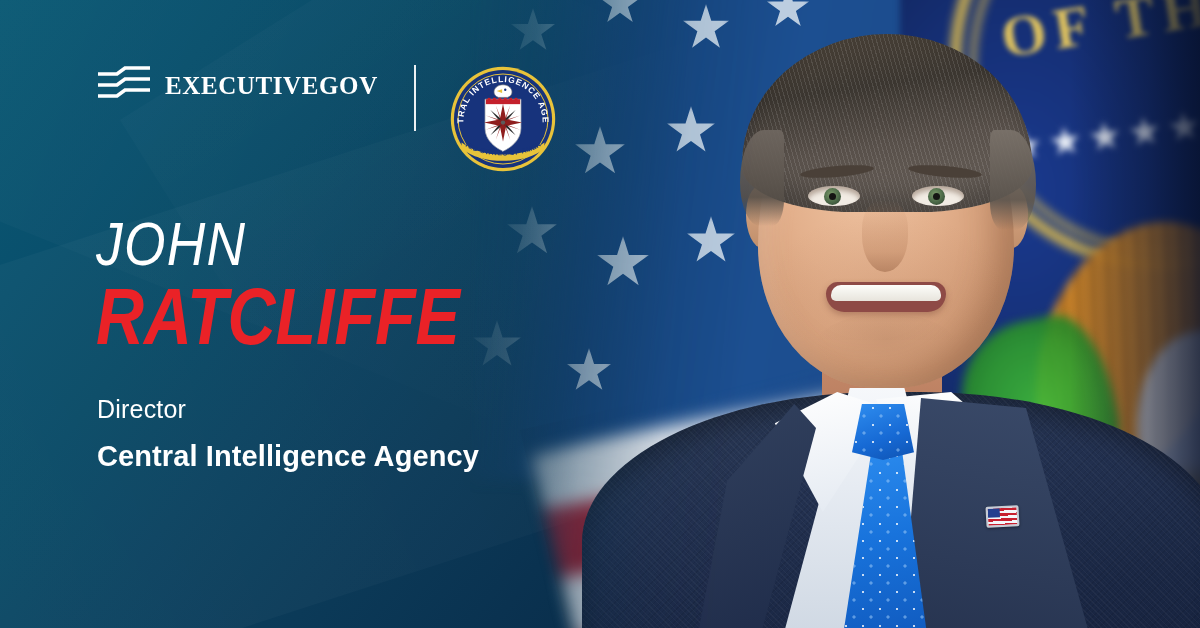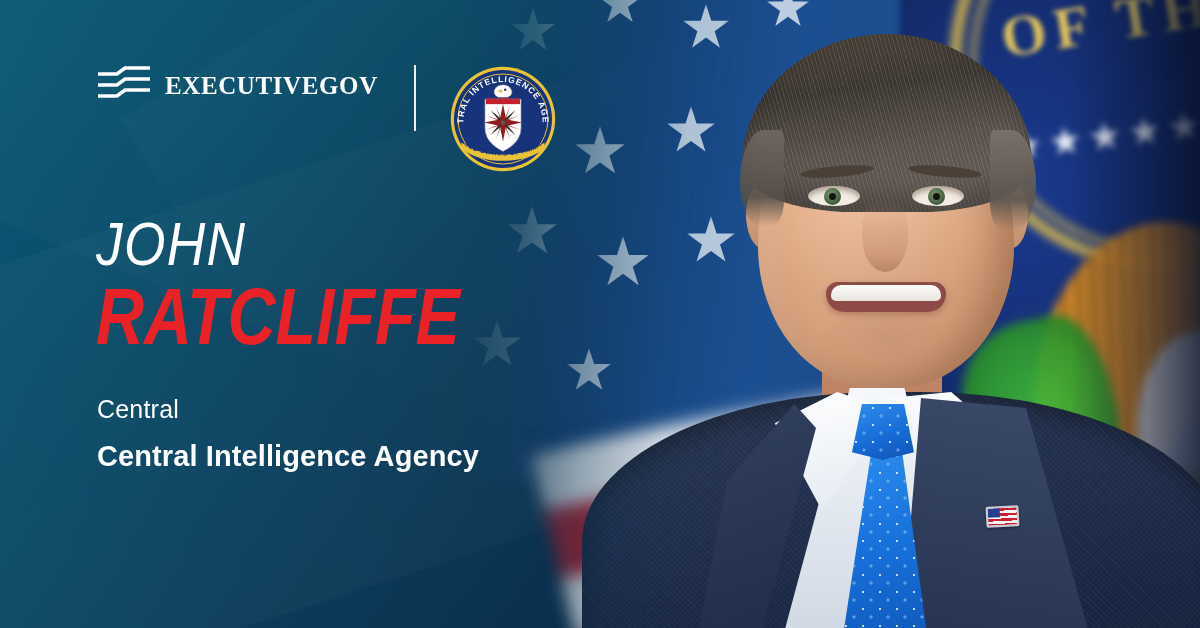--- a/index.html
+++ b/index.html
@@ -601,16 +601,16 @@
       </svg>
     </span>
 
   </div>
 
   <div class="name-block">
     <div class="first-name">JOHN</div>
     <div class="last-name">RATCLIFFE</div>
   </div>
 
-  <div class="role">Central</div>
+  <div class="role">Director</div>
   <div class="org">Central Intelligence Agency</div>
 
 </div>
 
 </body></html>

